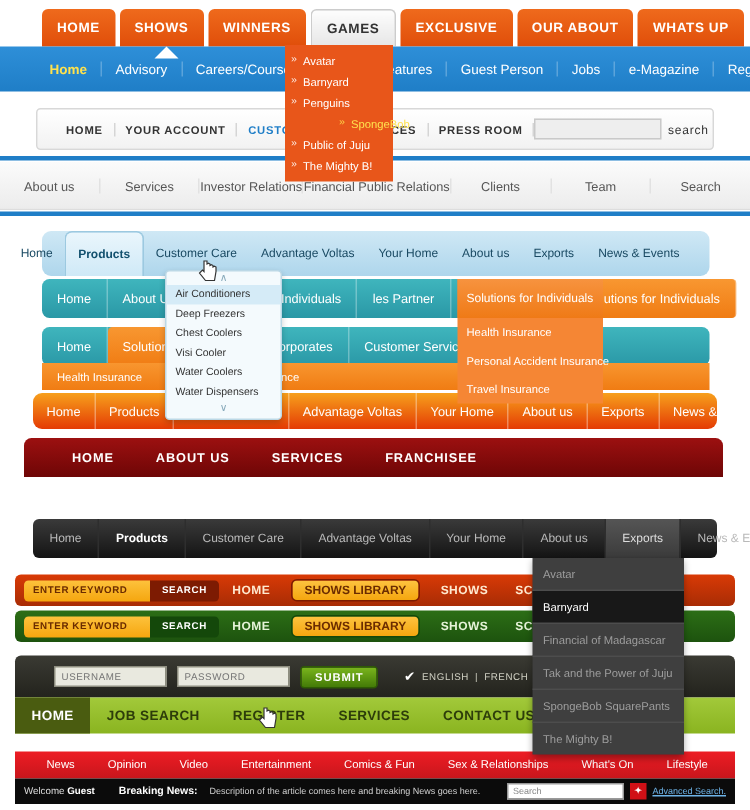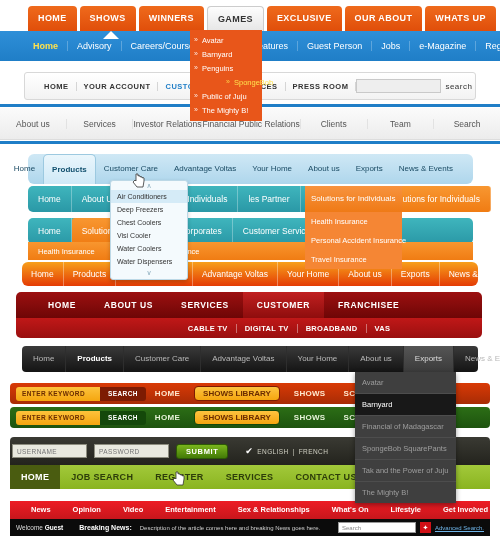--- a/index.html
+++ b/index.html
@@ -206,21 +206,21 @@
     margin:0 5px; white-space:nowrap;
   }
   .sr-red .pillbtn { border:1px solid #7d1b02; }
   .sr-green .pillbtn { border:1px solid #14480a; }
 
   
   .blk7 { position:absolute; left:0; top:437px; width:500px; height:55px; }
   .loginbar {
     position:absolute; left:10px; top:0; width:480px; height:28px;
     background:linear-gradient(#3a3a33,#23231d); border-radius:4px 4px 0 0;
-    display:flex; align-items:center; padding-left:2px; gap:7px;
+    display:flex; align-items:center; padding-left:26px; gap:7px;
   }
   .loginbar input {
     height:14px; border:1px solid #8d8d7f; background:#e9e9df;
     font-size:6.5px; font-family:inherit; color:#7a7a6e; padding-left:4px;
     letter-spacing:.4px;
   }
   .loginbar .user { width:75px; }
   .loginbar .pass { width:75px; }
   .submitbtn {
     background:linear-gradient(#7ab51d,#437a07); color:#fff; font-size:7.5px;
@@ -235,21 +235,21 @@
     display:flex; align-items:center; padding-left:0;
   }
   .olivebar .oi3 { font-size:9px; font-weight:bold; color:#2d3d0a; padding:0 11px; line-height:24px; white-space:nowrap; letter-spacing:.3px; }
   .olivebar .oi3.sel { background:#4a5c10; color:#fff; }
 
   
   .blk8 { position:absolute; left:0; top:501px; width:500px; height:39px; }
   .newsred {
     position:absolute; left:10px; top:0; width:480px; height:18px;
     background:linear-gradient(#ed1c24,#c8161c);
-    display:flex; align-items:center; padding-left:10px;font-weight:bold;
+    display:flex; align-items:center; padding-left:10px;
   }
   .newsred .ni { color:#fff; font-size:7.5px; padding:0 11px; line-height:18px; white-space:nowrap; }
   .newsblack {
     position:absolute; left:10px; top:18px; width:480px; height:17px;
     background:#0b0b0b; display:flex; align-items:center; padding:0 6px; gap:4px;
   }
   .newsblack .welcome { color:#ddd; font-size:6.5px; white-space:nowrap; }
   .newsblack .welcome b { color:#fff; }
   .newsblack .bn { color:#fff; font-size:7px; font-weight:bold; margin-left:12px; white-space:nowrap; }
   .newsblack .desc { color:#cfcfcf; font-size:6px; margin-left:4px; white-space:nowrap; }
@@ -385,49 +385,42 @@
         <div class="oi2">Personal Accident Insurance</div>
         <div class="oi2">Travel Insurance</div>
       </div>
   </div>
 
   <div class="blk4">
     <div class="redbar" id="redbar">
         <div class="ri">HOME</div>
         <div class="ri">ABOUT US</div>
         <div class="ri">SERVICES</div>
-        <div class="ri sel">CUSTOMER</div>
         <div class="ri">FRANCHISEE</div>
-      </div>
-    <div class="redsub" id="redsub">
-        <div class="rsi">CABLE TV</div>
-        <div class="rsi">DIGITAL TV</div>
-        <div class="rsi">BROADBAND</div>
-        <div class="rsi">VAS</div>
       </div>
   </div>
 
   <div class="blk5">
     <div class="darkbar" id="darkbar">
         <div class="di">Home</div>
         <div class="di bold">Products</div>
         <div class="di">Customer Care</div>
         <div class="di">Advantage Voltas</div>
         <div class="di">Your Home</div>
         <div class="di">About us</div>
         <div class="di sel">Exports</div>
         <div class="di">News &amp; Events</div>
       </div>
   </div>
   <div class="dd-dark" id="ddDark">
       <div class="ddi">Avatar</div>
       <div class="ddi sel">Barnyard</div>
       <div class="ddi">Financial of Madagascar</div>
+      <div class="ddi">Tak and the Power of Juju</div>
       <div class="ddi">SpongeBob SquarePants</div>
-      <div class="ddi">Tak and the Power of Juju</div>
       <div class="ddi">The Mighty B!</div>
     </div>
 
   <div class="blk6">
     <div class="searchrow sr-red" id="srRed">
       <div class="kwbox">ENTER KEYWORD</div>
       <div class="srchbtn">SEARCH</div>
     <div class="srchrow-item">HOME</div>
         <div class="pillbtn">SHOWS LIBRARY</div>
         <div class="srchrow-item">SHOWS</div>
@@ -465,20 +458,21 @@
         <div class="oi3">CONTACT US</div>
       </div>
   </div>
 
   <div class="blk8">
     <div class="newsred" id="newsred">
         <div class="ni">News</div>
         <div class="ni">Opinion</div>
         <div class="ni">Video</div>
         <div class="ni">Entertainment</div>
+        <div class="ni">Comics &amp; Fun</div>
         <div class="ni">Sex &amp; Relationships</div>
         <div class="ni">What's On</div>
         <div class="ni">Lifestyle</div>
         <div class="ni">Get Involved</div>
       </div>
     <div class="newsblack">
       <span class="welcome">
         <span>Welcome </span><b>Guest</b>
       </span>
       <span class="bn">Breaking News:</span>

